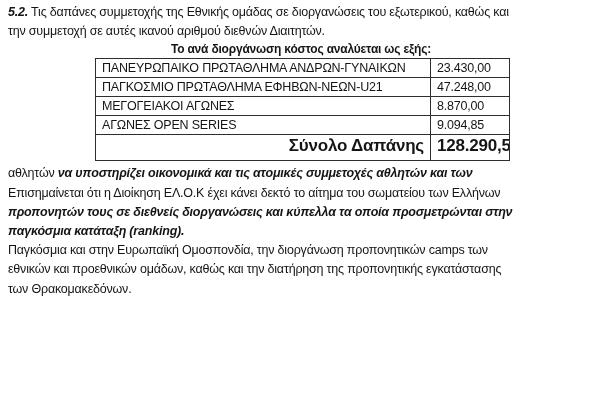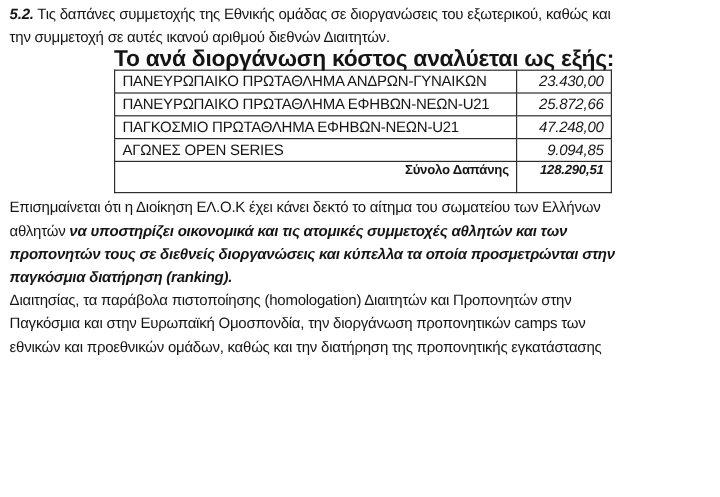--- a/index.html
+++ b/index.html
@@ -17,44 +17,44 @@
   .ln{
     line-height:19.2px;
     white-space:nowrap;
   }
   b,.bold{font-weight:bold;font-style:italic;}
   .tbl-title{
     margin-left:87px;
     width:412px;
     text-align:center;
     font-weight:bold;
-    font-size:19px;
+    font-size:12px;
     line-height:17px;
     white-space:nowrap;
   }
   table.cost{
     margin-left:87px;
     width:412px;
     border-collapse:collapse;
     table-layout:fixed;
   }
   table.cost td{
     border:1px solid #2e2e2e;
     font-size:12.5px;
     height:18px;
     padding:0 6px;
     overflow:hidden;
     white-space:nowrap;
     vertical-align:middle;
   }
   td.lbl{width:322px;}
-  td.val{width:66px;text-align:right;font-style:italic;}
+  td.val{width:66px;}
   tr.total td{
     font-weight:bold;
-    font-size:11px;
+    font-size:17px;
     height:24px;
     vertical-align:top;
     padding-top:1px;
   }
   tr.total td.lbl{text-align:right;}
   .paras{margin-top:3px;}
 </style>
 </head>
 <body>
 
@@ -65,45 +65,45 @@
 
 <div class="tbl-title">Το ανά διοργάνωση κόστος αναλύεται ως εξής:</div>
 
 <table class="cost">
   <tbody>
     <tr>
       <td class="lbl">ΠΑΝΕΥΡΩΠΑΙΚΟ ΠΡΩΤΑΘΛΗΜΑ ΑΝΔΡΩΝ-ΓΥΝΑΙΚΩΝ</td>
       <td class="val">23.430,00</td>
     </tr>
     <tr>
-      <td class="lbl">ΠΑΝΕΥΡΩΠΑΙΚΟ ΠΡΩΤΑΘΛΗΜΑ ΕΦΗΒΩΝ-ΝΕΩΝ-U21</td>
-      <td class="val">25.872,66</td>
+      <td class="lbl">ΠΑΓΚΟΣΜΙΟ ΠΡΩΤΑΘΛΗΜΑ ΕΦΗΒΩΝ-ΝΕΩΝ-U21</td>
+      <td class="val">47.248,00</td>
     </tr>
     <tr>
-      <td class="lbl">ΠΑΓΚΟΣΜΙΟ ΠΡΩΤΑΘΛΗΜΑ ΕΦΗΒΩΝ-ΝΕΩΝ-U21</td>
-      <td class="val">47.248,00</td>
+      <td class="lbl">ΜΕΓΟΓΕΙΑΚΟΙ ΑΓΩΝΕΣ</td>
+      <td class="val">8.870,00</td>
     </tr>
     <tr>
       <td class="lbl">ΑΓΩΝΕΣ OPEN SERIES</td>
       <td class="val">9.094,85</td>
     </tr>
     <tr class="total">
       <td class="lbl">Σύνολο Δαπάνης</td>
       <td class="val">128.290,51</td>
     </tr>
   </tbody>
 </table>
 
 <div class="paras">
   <div>
+    <div class="ln"><span>αθλητών </span><b>να υποστηρίζει οικονομικά και τις ατομικές συμμετοχές αθλητών και των</b></div>
     <div class="ln"><span>Επισημαίνεται ότι η Διοίκηση ΕΛ.Ο.Κ έχει κάνει δεκτό το αίτημα του σωματείου των Ελλήνων</span></div>
-    <div class="ln"><span>αθλητών </span><b>να υποστηρίζει οικονομικά και τις ατομικές συμμετοχές αθλητών και των</b></div>
     <div class="ln"><b>προπονητών τους σε διεθνείς διοργανώσεις και κύπελλα τα οποία προσμετρώνται στην</b></div>
-    <div class="ln"><b>παγκόσμια διατήρηση (ranking).</b></div>
+    <div class="ln"><b>παγκόσμια κατάταξη (ranking).</b></div>
   </div>
 
   <div>
-    <div class="ln"><span>Διαιτησίας, τα παράβολα πιστοποίησης (homologation) Διαιτητών και Προπονητών στην</span></div>
     <div class="ln"><span>Παγκόσμια και στην Ευρωπαϊκή Ομοσπονδία, την διοργάνωση προπονητικών camps των</span></div>
     <div class="ln"><span>εθνικών και προεθνικών ομάδων, καθώς και την διατήρηση της προπονητικής εγκατάστασης</span></div>
+    <div class="ln"><span>των Θρακομακεδόνων.</span></div>
   </div>
 
 </div>
 
 </body></html>

